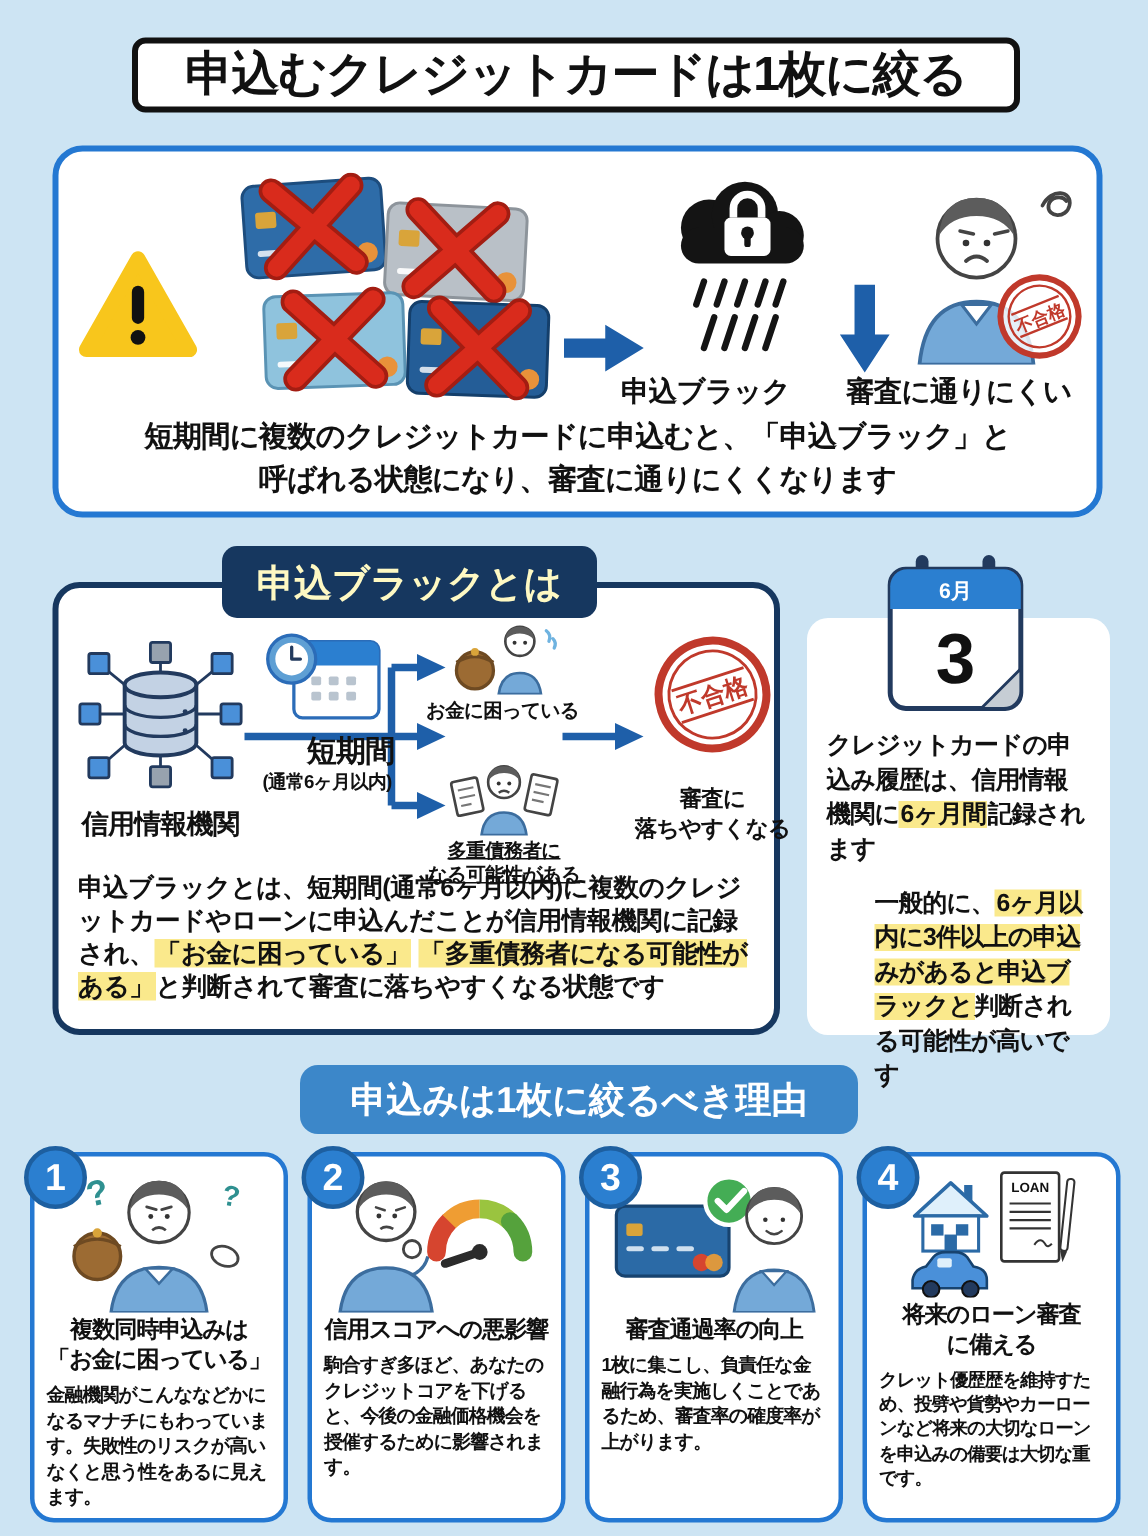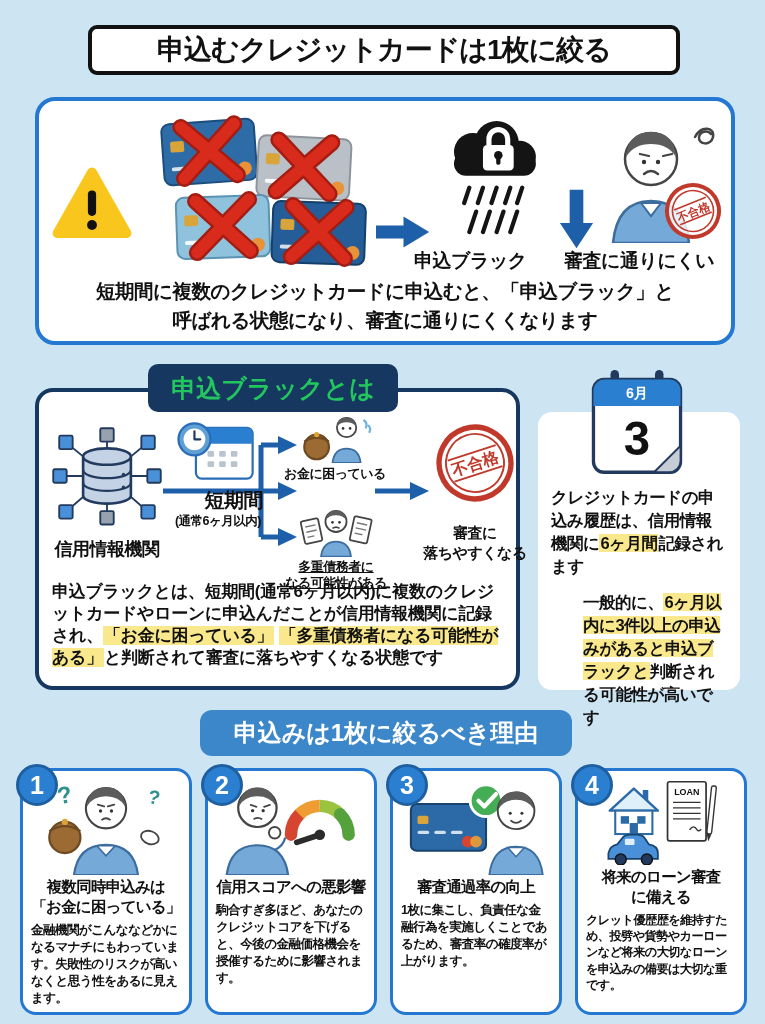--- a/index.html
+++ b/index.html
@@ -2,36 +2,36 @@
 <html><head>
 <meta charset="utf-8">
 <style>
   * { box-sizing: border-box; margin: 0; padding: 0; }
   body { background:#cde4f3; font-family:"Liberation Sans","DejaVu Sans",sans-serif; color:#111; }
   .page { position:relative; width:765px; height:1024px; background:#cde4f3; overflow:hidden; }
 
   .title-box { position:absolute; left:88px; top:25px; width:592px; height:50px;
     background:#fff; border:4px solid #111; border-radius:9px;
     display:flex; align-items:center; justify-content:center;
-    font-size:28px; font-weight:900; letter-spacing:-1px; }
+    font-size:32px; font-weight:900; letter-spacing:-1px; }
 
   
   .sec1 { position:absolute; left:35px; top:97px; width:700px; height:248px;
     background:#fff; border:4px solid #2478d2; border-radius:20px; }
   .sec1 .abs { position:absolute; }
   .icon-label { position:absolute; font-weight:800; font-size:19px; letter-spacing:-0.5px; }
   .sec1-caption { position:absolute; left:0; right:0; top:176px; text-align:center;
     font-size:19.5px; font-weight:800; line-height:29px; white-space:pre-line; letter-spacing:-0.5px; }
 
   
   .sec2 { position:absolute; left:35px; top:388px; width:485px; height:302px;
     background:#fff; border:4px solid #16375f; border-radius:18px; }
   .sec2-tab { position:absolute; left:148px; top:364px; width:250px; height:48px;
     background:#16375f; border-radius:10px; display:flex; align-items:center; justify-content:center;
-    color:#22c55e; font-size:25px; font-weight:800; z-index:3; }
+    color:#fef9c3; font-size:25px; font-weight:800; z-index:3; }
   .diagram { position:absolute; left:45px; top:413px; width:465px; height:168px; z-index:2; }
   .diagram .abs { position:absolute; }
   .dg-label { position:absolute; font-weight:800; text-align:center; white-space:pre-line; letter-spacing:-0.5px; }
   .sec2-paragraph { position:absolute; left:52px; top:581px; width:456px; z-index:2;
     font-size:17px; font-weight:800; line-height:22px; letter-spacing:-0.3px; }
   mark { background:#fae98c; color:inherit; padding:0 1px; }
 
   
   .sidebox { position:absolute; left:538px; top:412px; width:202px; height:278px;
     background:#fff; border-radius:14px; z-index:1; }

